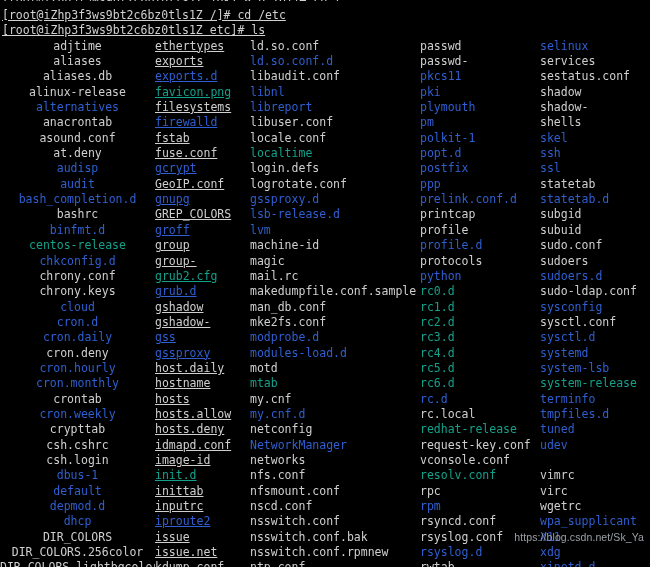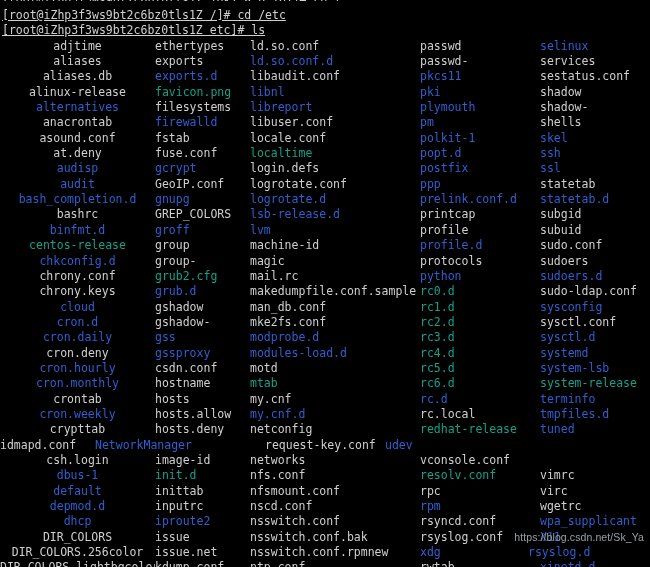--- a/index.html
+++ b/index.html
@@ -51,21 +51,21 @@
     display: flex;
     height: 15.35px;
     white-space: pre;
   }
   .c {
     display: inline-block;
     overflow: hidden;
     white-space: pre;
   }
   .col0 { width: 155px; text-align: center; }
-  .col1 { width: 95px; }
+  .col1 { width: 95px; text-decoration: underline; }
   .col2 { width: 170px; }
   .col3 { width: 120px; }
   .col4 { width: 108px; }
 
   .f-plain { color: #cfcfcf; }
   .f-dir   { color: #2f5fd0; }
   .f-link  { color: #14a08a; }
   .f-img   { color: #14a08a; }
 
   #watermark {
@@ -89,41 +89,41 @@
       <div class="row"><span class="c col0 f-plain">adjtime</span><span class="c col1 f-plain">ethertypes</span><span class="c col2 f-plain">ld.so.conf</span><span class="c col3 f-plain">passwd</span><span class="c col4 f-dir">selinux</span></div>
       <div class="row"><span class="c col0 f-plain">aliases</span><span class="c col1 f-plain">exports</span><span class="c col2 f-dir">ld.so.conf.d</span><span class="c col3 f-plain">passwd-</span><span class="c col4 f-plain">services</span></div>
       <div class="row"><span class="c col0 f-plain">aliases.db</span><span class="c col1 f-dir">exports.d</span><span class="c col2 f-plain">libaudit.conf</span><span class="c col3 f-dir">pkcs11</span><span class="c col4 f-plain">sestatus.conf</span></div>
       <div class="row"><span class="c col0 f-plain">alinux-release</span><span class="c col1 f-img">favicon.png</span><span class="c col2 f-dir">libnl</span><span class="c col3 f-dir">pki</span><span class="c col4 f-plain">shadow</span></div>
       <div class="row"><span class="c col0 f-dir">alternatives</span><span class="c col1 f-plain">filesystems</span><span class="c col2 f-dir">libreport</span><span class="c col3 f-dir">plymouth</span><span class="c col4 f-plain">shadow-</span></div>
       <div class="row"><span class="c col0 f-plain">anacrontab</span><span class="c col1 f-dir">firewalld</span><span class="c col2 f-plain">libuser.conf</span><span class="c col3 f-dir">pm</span><span class="c col4 f-plain">shells</span></div>
       <div class="row"><span class="c col0 f-plain">asound.conf</span><span class="c col1 f-plain">fstab</span><span class="c col2 f-plain">locale.conf</span><span class="c col3 f-dir">polkit-1</span><span class="c col4 f-dir">skel</span></div>
       <div class="row"><span class="c col0 f-plain">at.deny</span><span class="c col1 f-plain">fuse.conf</span><span class="c col2 f-link">localtime</span><span class="c col3 f-dir">popt.d</span><span class="c col4 f-dir">ssh</span></div>
       <div class="row"><span class="c col0 f-dir">audisp</span><span class="c col1 f-dir">gcrypt</span><span class="c col2 f-plain">login.defs</span><span class="c col3 f-dir">postfix</span><span class="c col4 f-dir">ssl</span></div>
       <div class="row"><span class="c col0 f-dir">audit</span><span class="c col1 f-plain">GeoIP.conf</span><span class="c col2 f-plain">logrotate.conf</span><span class="c col3 f-dir">ppp</span><span class="c col4 f-plain">statetab</span></div>
-      <div class="row"><span class="c col0 f-dir">bash_completion.d</span><span class="c col1 f-dir">gnupg</span><span class="c col2 f-dir">logrotate.d</span><span class="c col3 f-dir">prelink.conf.d</span><span class="c col4 f-dir">statetab.d</span></div>
+      <div class="row"><span class="c col0 f-dir">bash_completion.d</span><span class="c col1 f-dir">gnupg</span><span class="c col2 f-dir">gssproxy.d</span><span class="c col3 f-dir">prelink.conf.d</span><span class="c col4 f-dir">statetab.d</span></div>
       <div class="row"><span class="c col0 f-plain">bashrc</span><span class="c col1 f-plain">GREP_COLORS</span><span class="c col2 f-dir">lsb-release.d</span><span class="c col3 f-plain">printcap</span><span class="c col4 f-plain">subgid</span></div>
       <div class="row"><span class="c col0 f-dir">binfmt.d</span><span class="c col1 f-dir">groff</span><span class="c col2 f-dir">lvm</span><span class="c col3 f-plain">profile</span><span class="c col4 f-plain">subuid</span></div>
       <div class="row"><span class="c col0 f-link">centos-release</span><span class="c col1 f-plain">group</span><span class="c col2 f-plain">machine-id</span><span class="c col3 f-dir">profile.d</span><span class="c col4 f-plain">sudo.conf</span></div>
       <div class="row"><span class="c col0 f-dir">chkconfig.d</span><span class="c col1 f-plain">group-</span><span class="c col2 f-plain">magic</span><span class="c col3 f-plain">protocols</span><span class="c col4 f-plain">sudoers</span></div>
       <div class="row"><span class="c col0 f-plain">chrony.conf</span><span class="c col1 f-link">grub2.cfg</span><span class="c col2 f-plain">mail.rc</span><span class="c col3 f-dir">python</span><span class="c col4 f-dir">sudoers.d</span></div>
       <div class="row"><span class="c col0 f-plain">chrony.keys</span><span class="c col1 f-dir">grub.d</span><span class="c col2 f-plain">makedumpfile.conf.sample</span><span class="c col3 f-link">rc0.d</span><span class="c col4 f-plain">sudo-ldap.conf</span></div>
       <div class="row"><span class="c col0 f-dir">cloud</span><span class="c col1 f-plain">gshadow</span><span class="c col2 f-plain">man_db.conf</span><span class="c col3 f-link">rc1.d</span><span class="c col4 f-dir">sysconfig</span></div>
       <div class="row"><span class="c col0 f-dir">cron.d</span><span class="c col1 f-plain">gshadow-</span><span class="c col2 f-plain">mke2fs.conf</span><span class="c col3 f-link">rc2.d</span><span class="c col4 f-plain">sysctl.conf</span></div>
       <div class="row"><span class="c col0 f-dir">cron.daily</span><span class="c col1 f-dir">gss</span><span class="c col2 f-dir">modprobe.d</span><span class="c col3 f-link">rc3.d</span><span class="c col4 f-dir">sysctl.d</span></div>
       <div class="row"><span class="c col0 f-plain">cron.deny</span><span class="c col1 f-dir">gssproxy</span><span class="c col2 f-dir">modules-load.d</span><span class="c col3 f-link">rc4.d</span><span class="c col4 f-dir">systemd</span></div>
-      <div class="row"><span class="c col0 f-dir">cron.hourly</span><span class="c col1 f-plain">csdn.conf</span><span class="c col2 f-plain">motd</span><span class="c col3 f-link">rc5.d</span><span class="c col4 f-dir">system-lsb</span></div>
+      <div class="row"><span class="c col0 f-dir">cron.hourly</span><span class="c col1 f-plain">host.daily</span><span class="c col2 f-plain">motd</span><span class="c col3 f-link">rc5.d</span><span class="c col4 f-dir">system-lsb</span></div>
       <div class="row"><span class="c col0 f-dir">cron.monthly</span><span class="c col1 f-plain">hostname</span><span class="c col2 f-link">mtab</span><span class="c col3 f-link">rc6.d</span><span class="c col4 f-link">system-release</span></div>
       <div class="row"><span class="c col0 f-plain">crontab</span><span class="c col1 f-plain">hosts</span><span class="c col2 f-plain">my.cnf</span><span class="c col3 f-dir">rc.d</span><span class="c col4 f-dir">terminfo</span></div>
       <div class="row"><span class="c col0 f-dir">cron.weekly</span><span class="c col1 f-plain">hosts.allow</span><span class="c col2 f-dir">my.cnf.d</span><span class="c col3 f-plain">rc.local</span><span class="c col4 f-dir">tmpfiles.d</span></div>
       <div class="row"><span class="c col0 f-plain">crypttab</span><span class="c col1 f-plain">hosts.deny</span><span class="c col2 f-plain">netconfig</span><span class="c col3 f-link">redhat-release</span><span class="c col4 f-dir">tuned</span></div>
-      <div class="row"><span class="c col1 f-plain">idmapd.conf</span><span class="c col2 f-dir">NetworkManager</span><span class="c col3 f-plain">request-key.conf</span><span class="c col4 f-dir">udev</span></div>
+      <div class="row"><span class="c col0 f-plain">csh.cshrc</span><span class="c col1 f-plain">idmapd.conf</span><span class="c col2 f-dir">NetworkManager</span><span class="c col3 f-plain">request-key.conf</span><span class="c col4 f-dir">udev</span></div>
       <div class="row"><span class="c col0 f-plain">csh.login</span><span class="c col1 f-plain">image-id</span><span class="c col2 f-plain">networks</span><span class="c col4 f-plain">vconsole.conf</span></div>
       <div class="row"><span class="c col0 f-dir">dbus-1</span><span class="c col1 f-link">init.d</span><span class="c col2 f-plain">nfs.conf</span><span class="c col3 f-link">resolv.conf</span><span class="c col4 f-plain">vimrc</span></div>
       <div class="row"><span class="c col0 f-dir">default</span><span class="c col1 f-plain">inittab</span><span class="c col2 f-plain">nfsmount.conf</span><span class="c col3 f-plain">rpc</span><span class="c col4 f-plain">virc</span></div>
       <div class="row"><span class="c col0 f-dir">depmod.d</span><span class="c col1 f-plain">inputrc</span><span class="c col2 f-plain">nscd.conf</span><span class="c col3 f-dir">rpm</span><span class="c col4 f-plain">wgetrc</span></div>
       <div class="row"><span class="c col0 f-dir">dhcp</span><span class="c col1 f-dir">iproute2</span><span class="c col2 f-plain">nsswitch.conf</span><span class="c col3 f-plain">rsyncd.conf</span><span class="c col4 f-dir">wpa_supplicant</span></div>
       <div class="row"><span class="c col0 f-plain">DIR_COLORS</span><span class="c col1 f-plain">issue</span><span class="c col2 f-plain">nsswitch.conf.bak</span><span class="c col3 f-plain">rsyslog.conf</span><span class="c col4 f-dir">X11</span></div>
-      <div class="row"><span class="c col0 f-plain">DIR_COLORS.256color</span><span class="c col1 f-plain">issue.net</span><span class="c col2 f-plain">nsswitch.conf.rpmnew</span><span class="c col4 f-dir">xdg</span><span class="c col3 f-dir">rsyslog.d</span></div>
+      <div class="row"><span class="c col0 f-plain">DIR_COLORS.256color</span><span class="c col1 f-plain">issue.net</span><span class="c col2 f-plain">nsswitch.conf.rpmnew</span><span class="c col3 f-dir">rsyslog.d</span><span class="c col4 f-dir">xdg</span></div>
       <div class="row"><span class="c col0 f-plain">DIR_COLORS.lightbgcolor</span><span class="c col1 f-plain">kdump.conf</span><span class="c col2 f-plain">ntp.conf</span><span class="c col3 f-plain">rwtab</span><span class="c col4 f-dir">xinetd.d</span></div>
     </div>
 
   <div id="watermark">https://blog.csdn.net/Sk_Ya</div>
 </div>
 
 </body></html>

